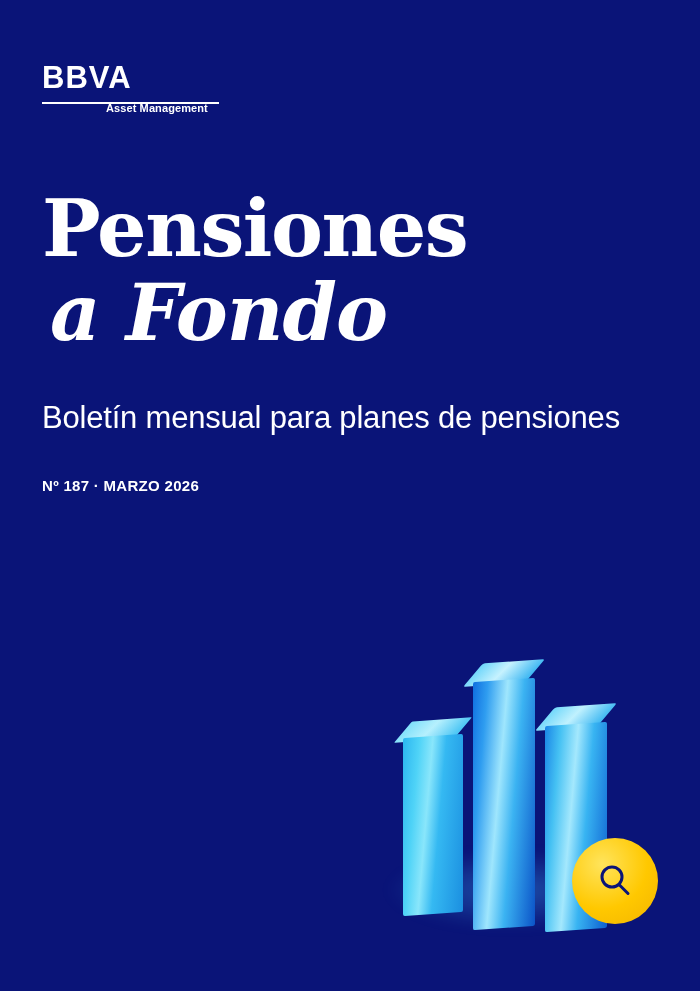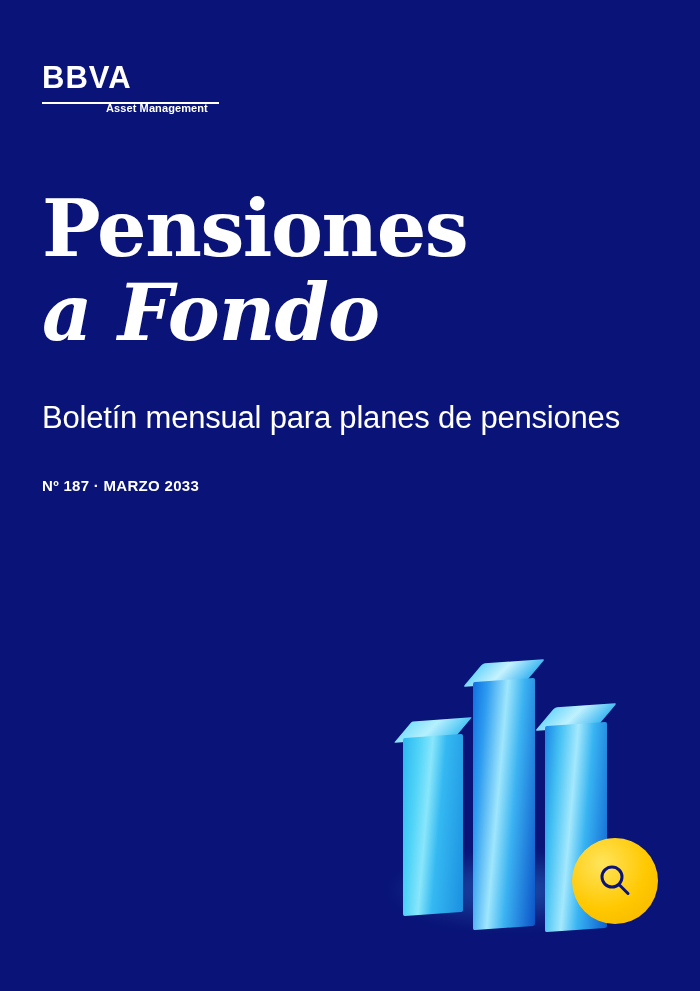--- a/index.html
+++ b/index.html
@@ -76,21 +76,21 @@
     display: block;
   }
   .title-line2 {
     font-family: "DejaVu Serif", "Liberation Serif", serif;
     font-weight: 700;
     font-style: italic;
     font-size: 78px;
     line-height: 1.05;
     letter-spacing: -1px;
     color: #ffffff;
-    margin: 0;
+    margin: 8px;
     display: block;
     margin-top: 6px;
   }
   .subtitle {
     position: absolute;
     left: 42px;
     top: 400px;
     font-size: 31px;
     font-weight: 400;
     color: #ffffff;
@@ -210,21 +210,21 @@
     <div class="brand-rule"></div>
     <span class="brand-sub">Asset Management</span>
   </div>
 
   <div class="title-block">
     <span class="title-line1">Pensiones</span>
     <span class="title-line2">a Fondo</span>
   </div>
 
   <div class="subtitle">Boletín mensual para planes de pensiones</div>
-  <div class="issue">Nº 187 · MARZO 2033</div>
+  <div class="issue">Nº 187 · MARZO 2026</div>
 
   <div class="illustration">
     <div class="glow"></div>
 
     <div class="bar bar-left-top"></div>
     <div class="bar bar-left"></div>
 
     <div class="bar bar-right-top"></div>
     <div class="bar bar-right"></div>
 

